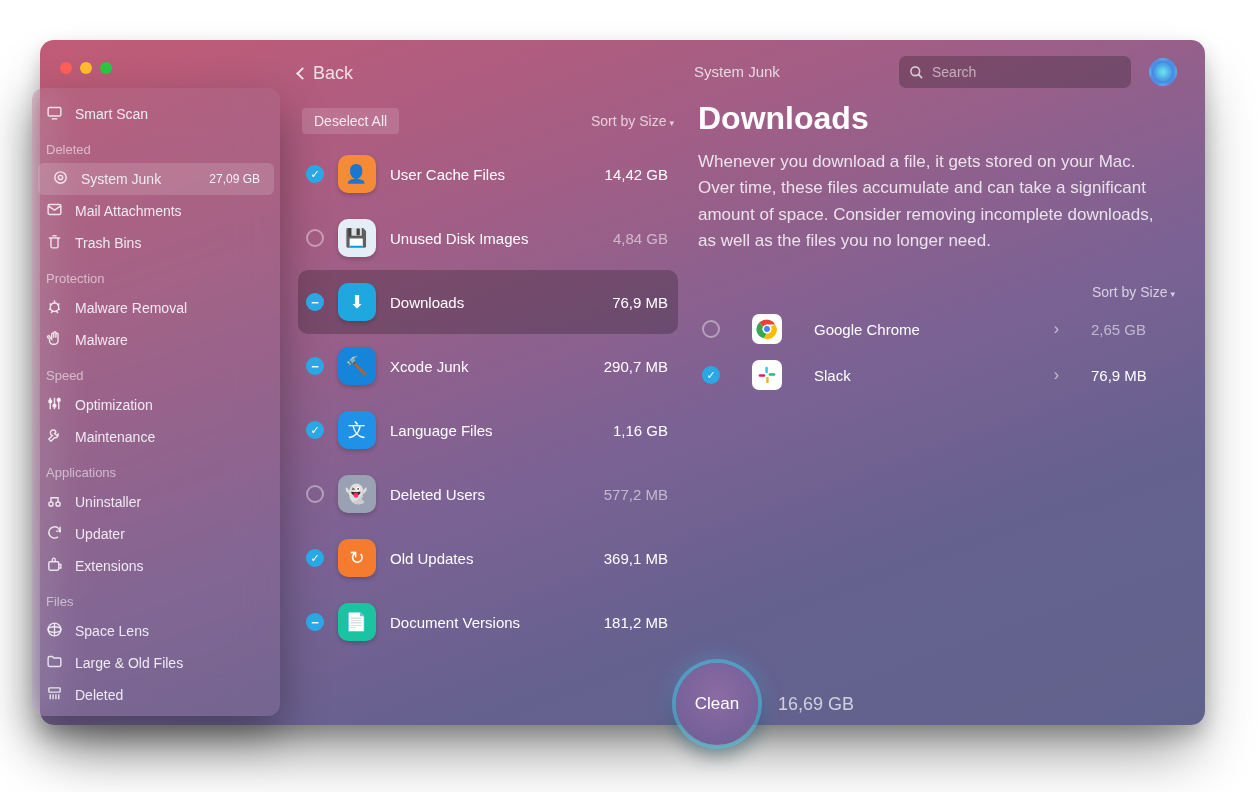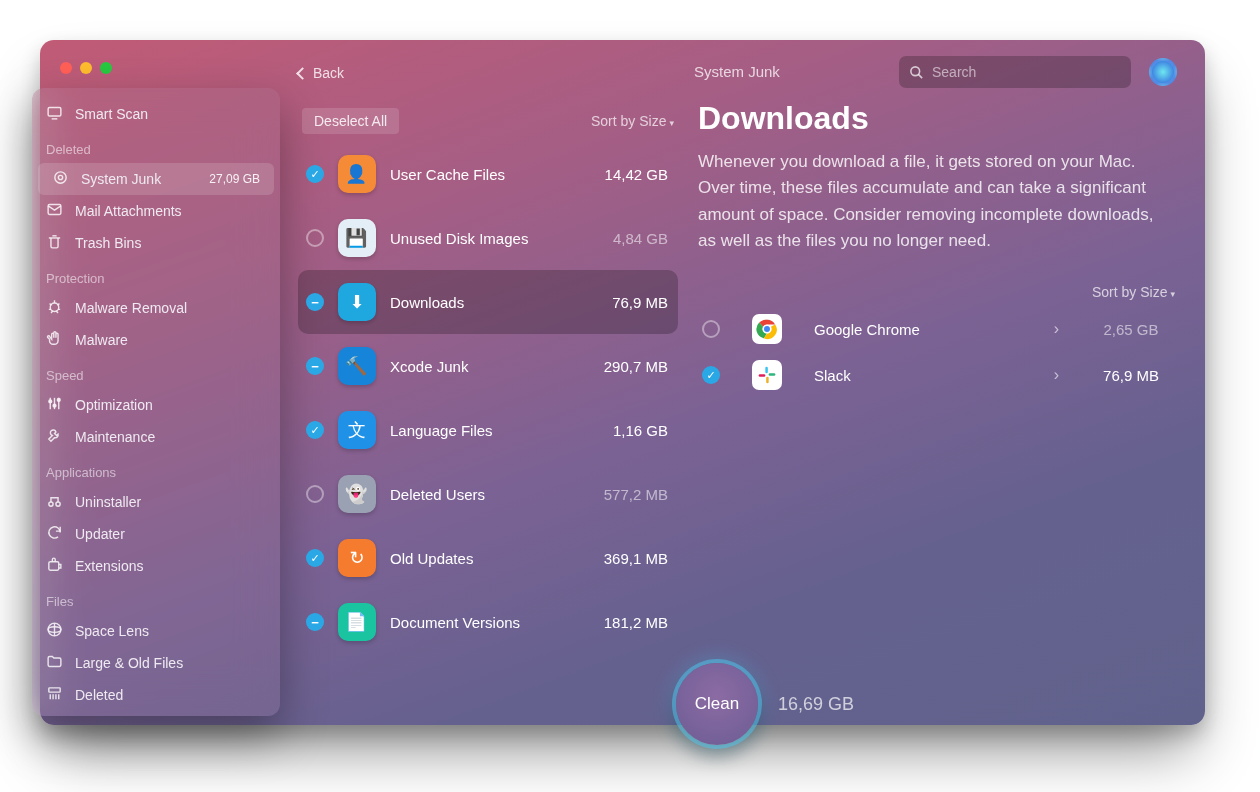--- a/index.html
+++ b/index.html
@@ -68,21 +68,21 @@
   
   .topbar {
     position: absolute;
     top: 16px; left: 258px; right: 18px;
     height: 34px;
     display: flex; align-items: center;
     gap: 16px;
   }
   .back {
     display:flex; align-items:center; gap:6px;
-    color: rgba(255,255,255,0.8); font-size:14px; cursor:pointer;
+    color: rgba(255,255,255,0.8); font-size:18px; cursor:pointer;
   }
   .chev-left { width:9px; height:9px; border-left:2px solid #fff; border-bottom:2px solid #fff; transform:rotate(45deg); opacity:0.8; }
   .crumb {
     position:absolute; left:396px; top:7px;
     color: rgba(255,255,255,0.75); font-size:15px;
   }
   .search {
     position:absolute; right:56px; top:0;
     width: 232px; height:32px;
     background: rgba(0,0,0,0.22);
@@ -167,21 +167,21 @@
   .detail p  { font-size:17px; line-height:1.55; color: rgba(255,255,255,0.82); max-width:480px; }
 
   .detail .sort { display:block; text-align:right; margin: 30px 0 6px 0; font-size:14px; }
 
   .drow {
     display:flex; align-items:center;
     height:46px; gap:32px; padding: 0 4px;
   }
   .drow .label { font-size:15px; }
   .drow .chev  { margin-left:auto; color: rgba(255,255,255,0.6); font-size:16px; }
-  .drow .size  { width:80px; text-align:center; font-size:15px; }
+  .drow .size  { width:80px; text-align:left; font-size:15px; }
   .dicon { width:30px; height:30px; border-radius:7px; display:flex; align-items:center; justify-content:center; background:#fff; }
 
   
   .cleanwrap {
     position:absolute;
     left: 636px; bottom: -20px;
     display:flex; align-items:center; gap:20px;
   }
   .clean {
     width:82px; height:82px; border-radius:50%;

